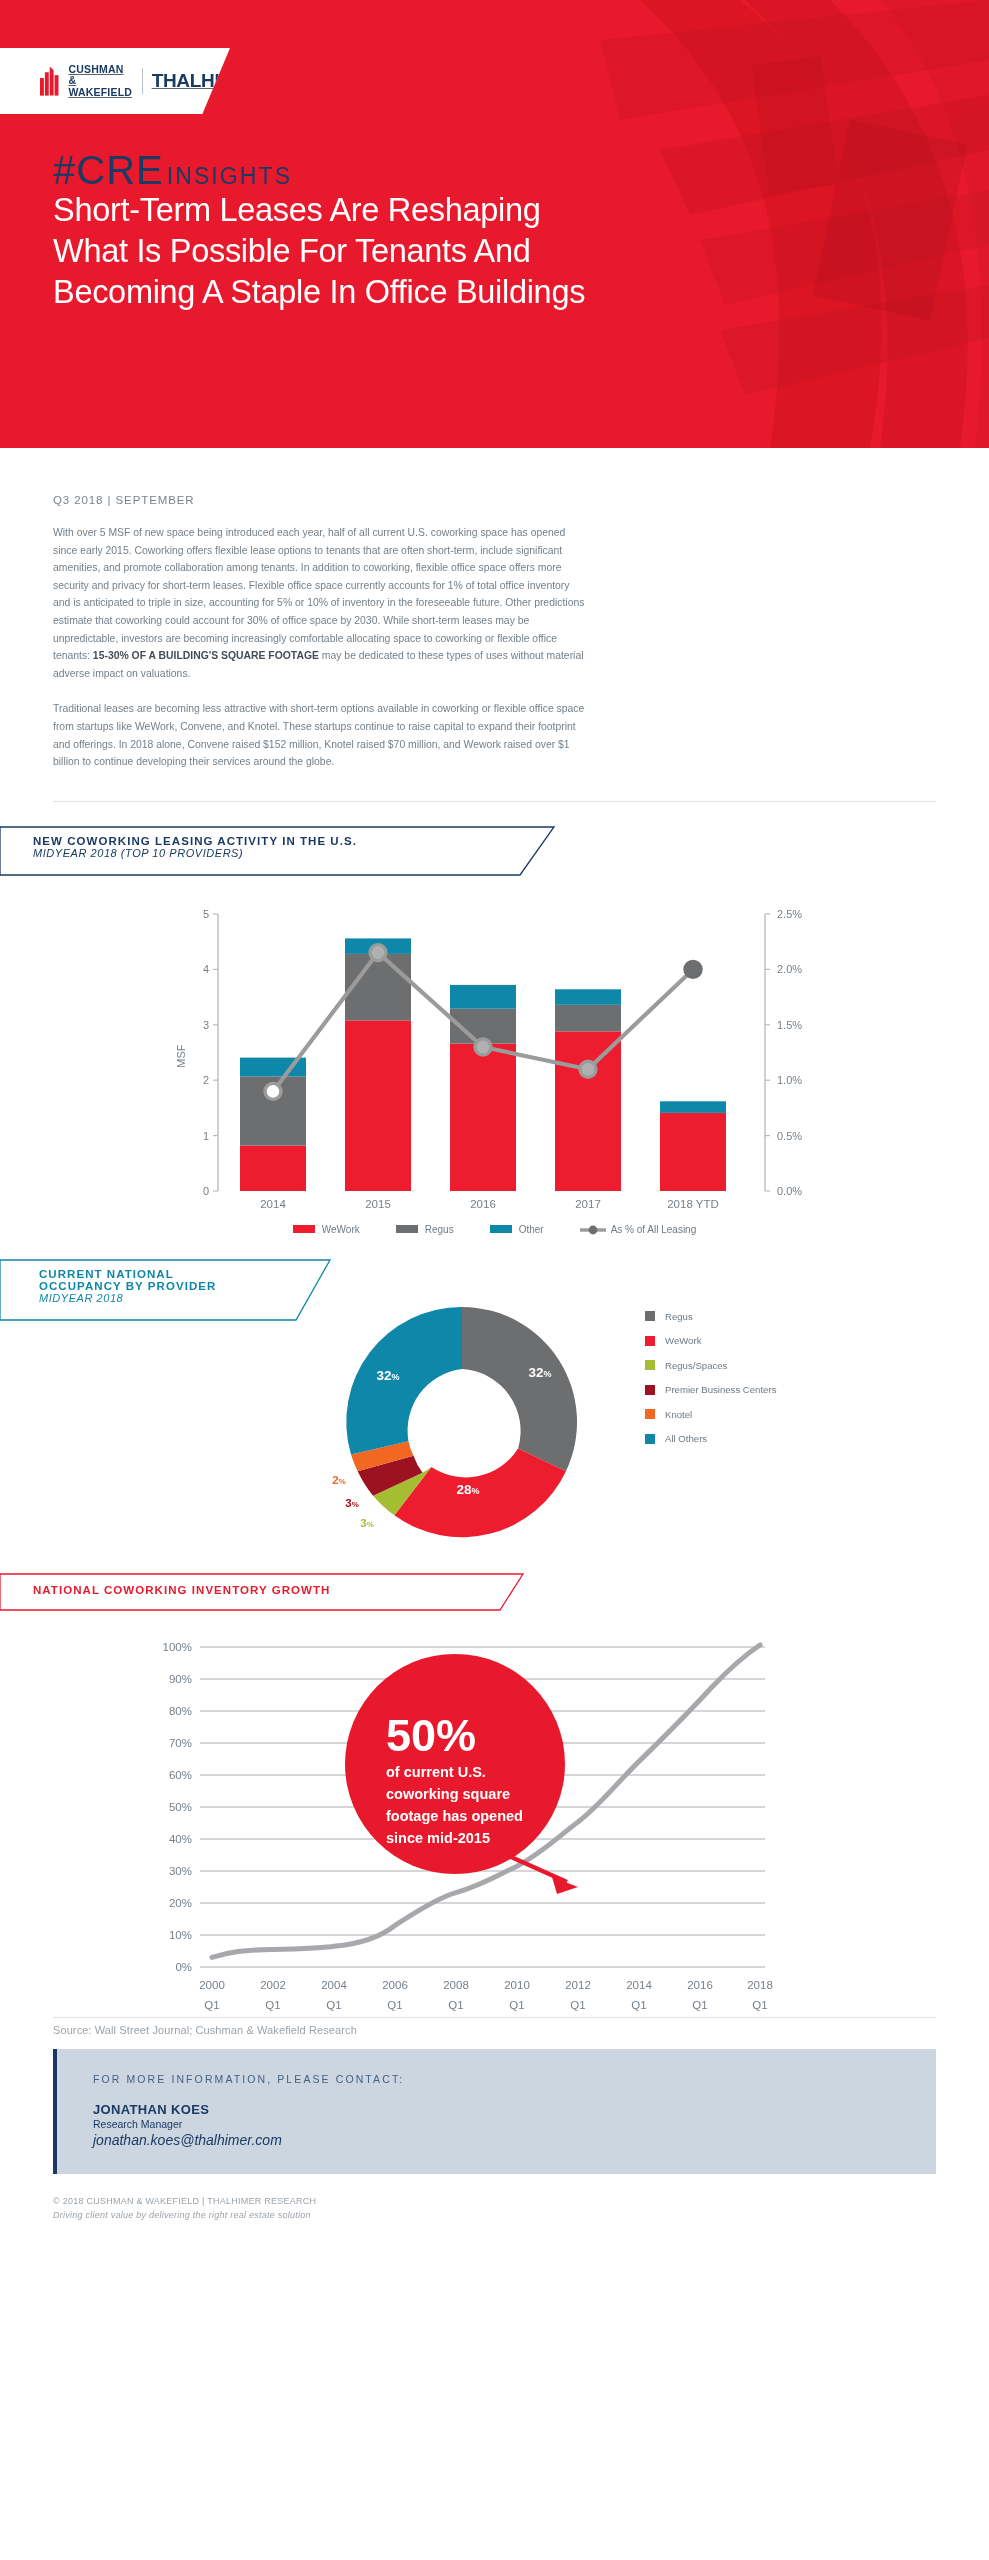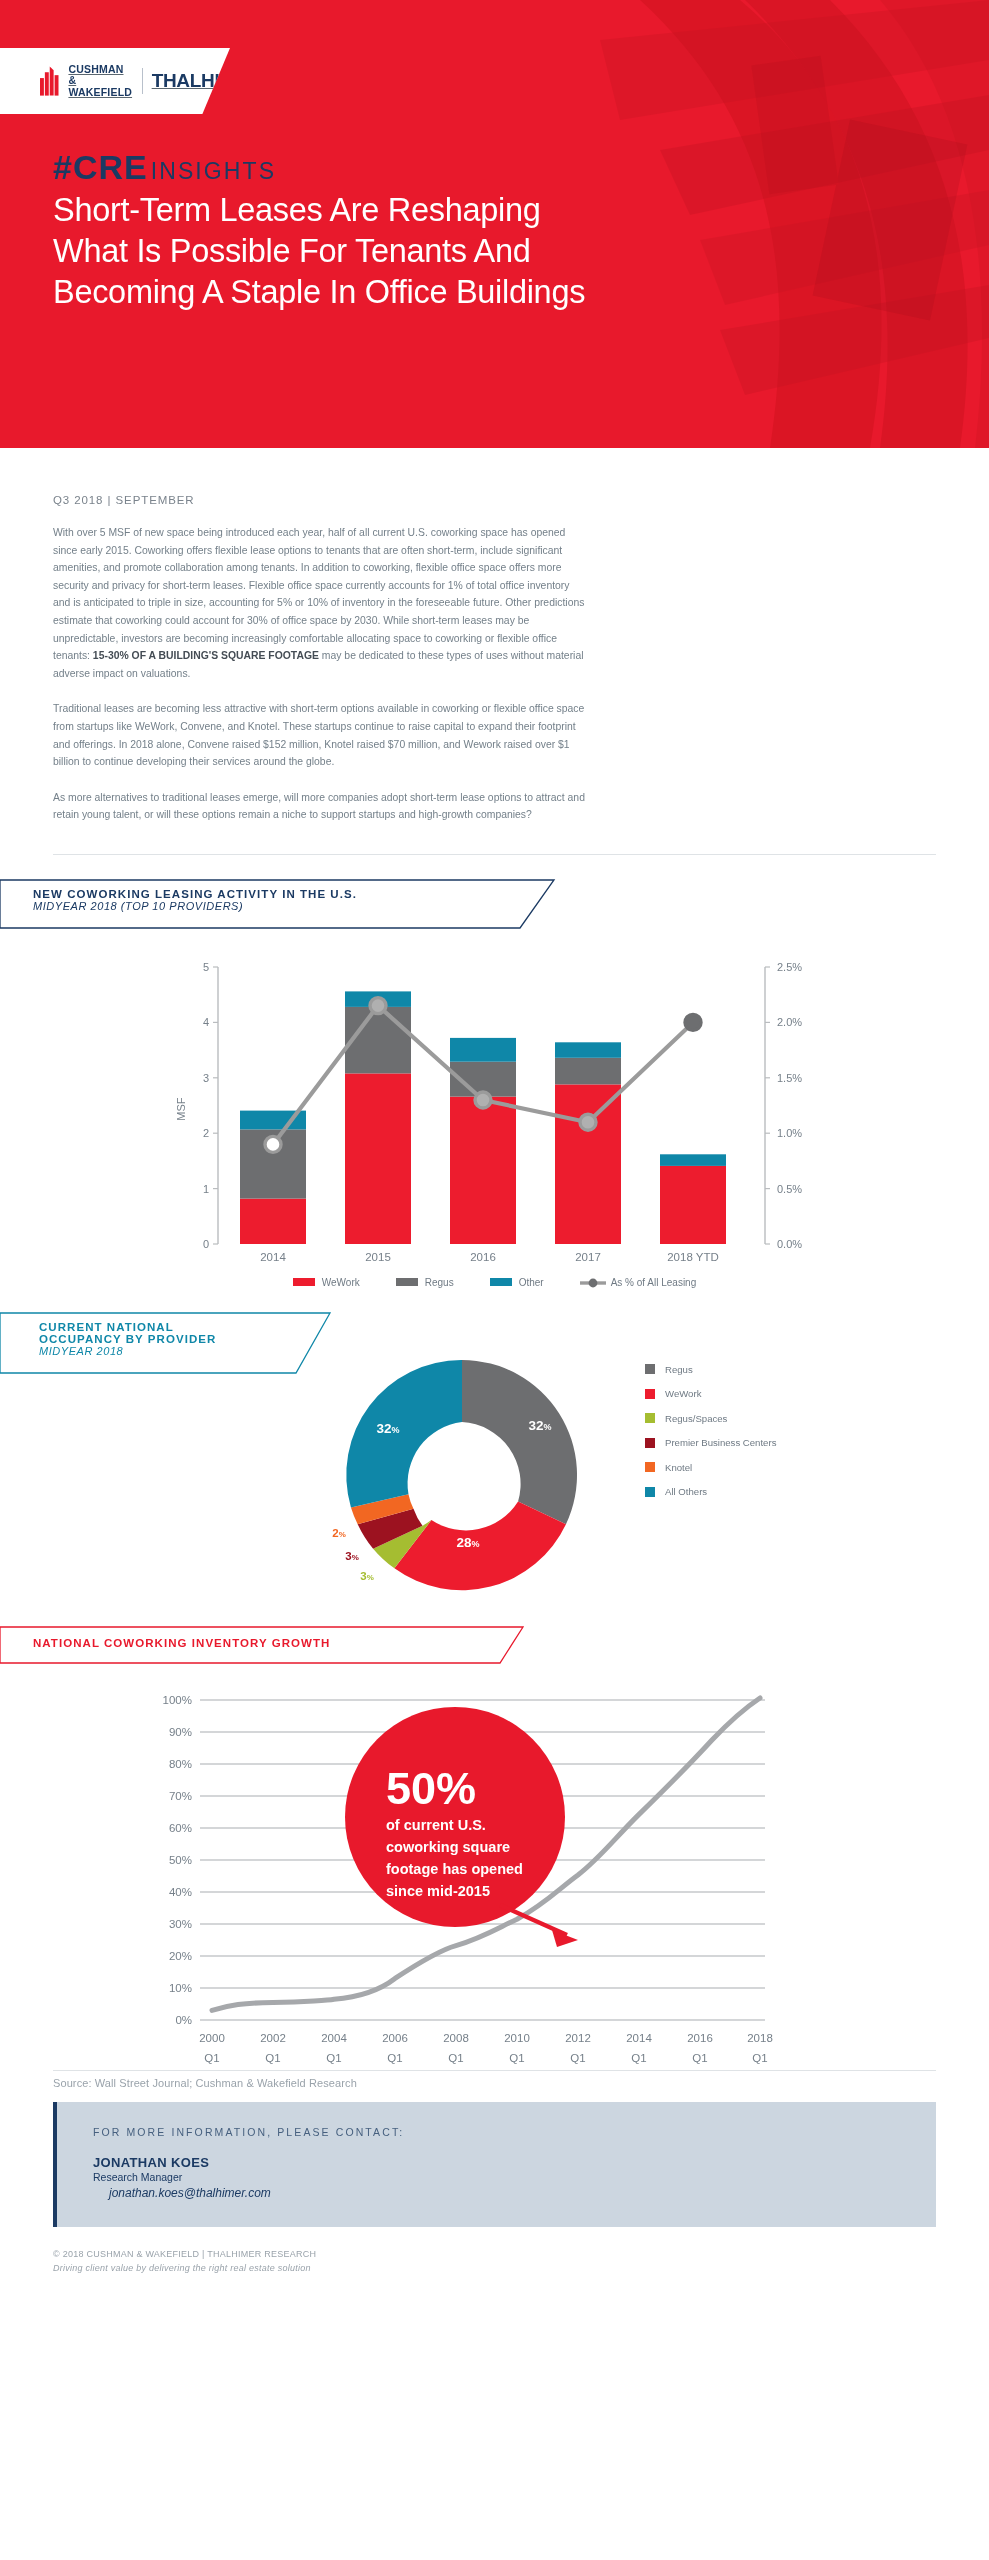--- a/index.html
+++ b/index.html
@@ -34,21 +34,21 @@
     font-size: 10.5px; font-weight: bold; color: #1b3a63;
     line-height: 11.5px; letter-spacing: .2px;
   }
   .logo-div { width: 1px; height: 26px; background: #b8c0cb; margin: 0 2px; }
   .logo-thal { font-size: 19px; font-weight: bold; color: #1b3a63; letter-spacing: -.3px; }
 
   .cre-insights {
     position: absolute; left: 53px; top: 148px;
     display: flex; align-items: baseline; color: #1b3a63;
   }
-  .cre-hash { font-size: 34px; font-weight: bold; letter-spacing: 1px; }
+  .cre-hash { font-size: 40px; font-weight: normal; letter-spacing: 1px; }
   .cre-insights .ins {
     font-size: 23px; font-weight: 400; letter-spacing: 2.1px; margin-left: 3px;
   }
   .hero-title {
     position: absolute; left: 53px; top: 190px; right: 40px;
     color: #ffffff; font-size: 32.5px; line-height: 41px;
     font-weight: 400; letter-spacing: -.3px;
   }
 
   
@@ -94,21 +94,21 @@
   .source {
     margin-top: 6px; font-size: 11px; color: #9aa3ab; letter-spacing: .1px;
   }
   .contact {
     margin-top: 13px; background: #ccd6e0; border-left: 4px solid #1b3a63;
     padding: 24px 0 26px 36px; color: #1b3a63;
   }
   .contact-head { font-size: 10.5px; letter-spacing: 2.1px; color: #46607f; }
   .contact-name { margin-top: 17px; font-size: 13px; font-weight: bold; letter-spacing: .35px; }
   .contact-line { font-size: 10.5px; line-height: 15.5px; }
-  .contact-email { font-size: 12px; font-style: italic; line-height: 16px; margin-left: 16px; }
+  .contact-email { font-size: 14px; font-style: italic; line-height: 16px; }
   .copyright {
     margin-top: 20px; padding-bottom: 28px;
     font-size: 9px; color: #9aa3ab; line-height: 14px; letter-spacing: .25px;
   }
   .copyright .tag { font-style: italic; }
 </style>
 </head>
 <body>
 
 <div class="page">
@@ -162,21 +162,20 @@
     </div>
   </div>
 
   <div class="content">
     <div class="dateline">Q3 2018 | SEPTEMBER</div>
 
     <p class="para"><span>With over 5 MSF of new space being introduced each year, half of all current U.S. coworking space has opened since early 2015. Coworking offers flexible lease options to tenants that are often short-term, include significant amenities, and promote collaboration among tenants. In addition to coworking, flexible office space offers more security and privacy for short-term leases. Flexible office space currently accounts for 1% of total office inventory and is anticipated to triple in size, accounting for 5% or 10% of inventory in the foreseeable future. Other predictions estimate that coworking could account for 30% of office space by 2030. While short-term leases may be unpredictable, investors are becoming increasingly comfortable allocating space to coworking or flexible office tenants: </span><b>15-30% OF A BUILDING'S SQUARE FOOTAGE</b><span> may be dedicated to these types of uses without material adverse impact on valuations.</span></p>
 
     <p class="para">Traditional leases are becoming less attractive with short-term options available in coworking or flexible office space from startups like WeWork, Convene, and Knotel. These startups continue to raise capital to expand their footprint and offerings. In 2018 alone, Convene raised $152 million, Knotel raised $70 million, and Wework raised over $1 billion to continue developing their services around the globe.</p>
 
-    <p class="para">As more alternatives to traditional leases emerge, will more companies adopt short-term lease options to attract and retain young talent, or will these options remain a niche to support startups and high-growth companies?</p>
 
     <div class="rule"></div>
   </div>
 
   <div style="margin-top:24px;">
     <div style="position:relative;height:50px;">
       <svg width="989" height="50" viewBox="0 0 989 50" style="position:absolute;left:0;top:0;">
         <path d="M0 1 L 554 1 L 520 49 L 0 49 Z" fill="none" stroke="#1b3a63" stroke-width="1.3"></path>
       </svg>
       <div style="position:absolute;left:33px;top:9px;color:#1b3a63;">

